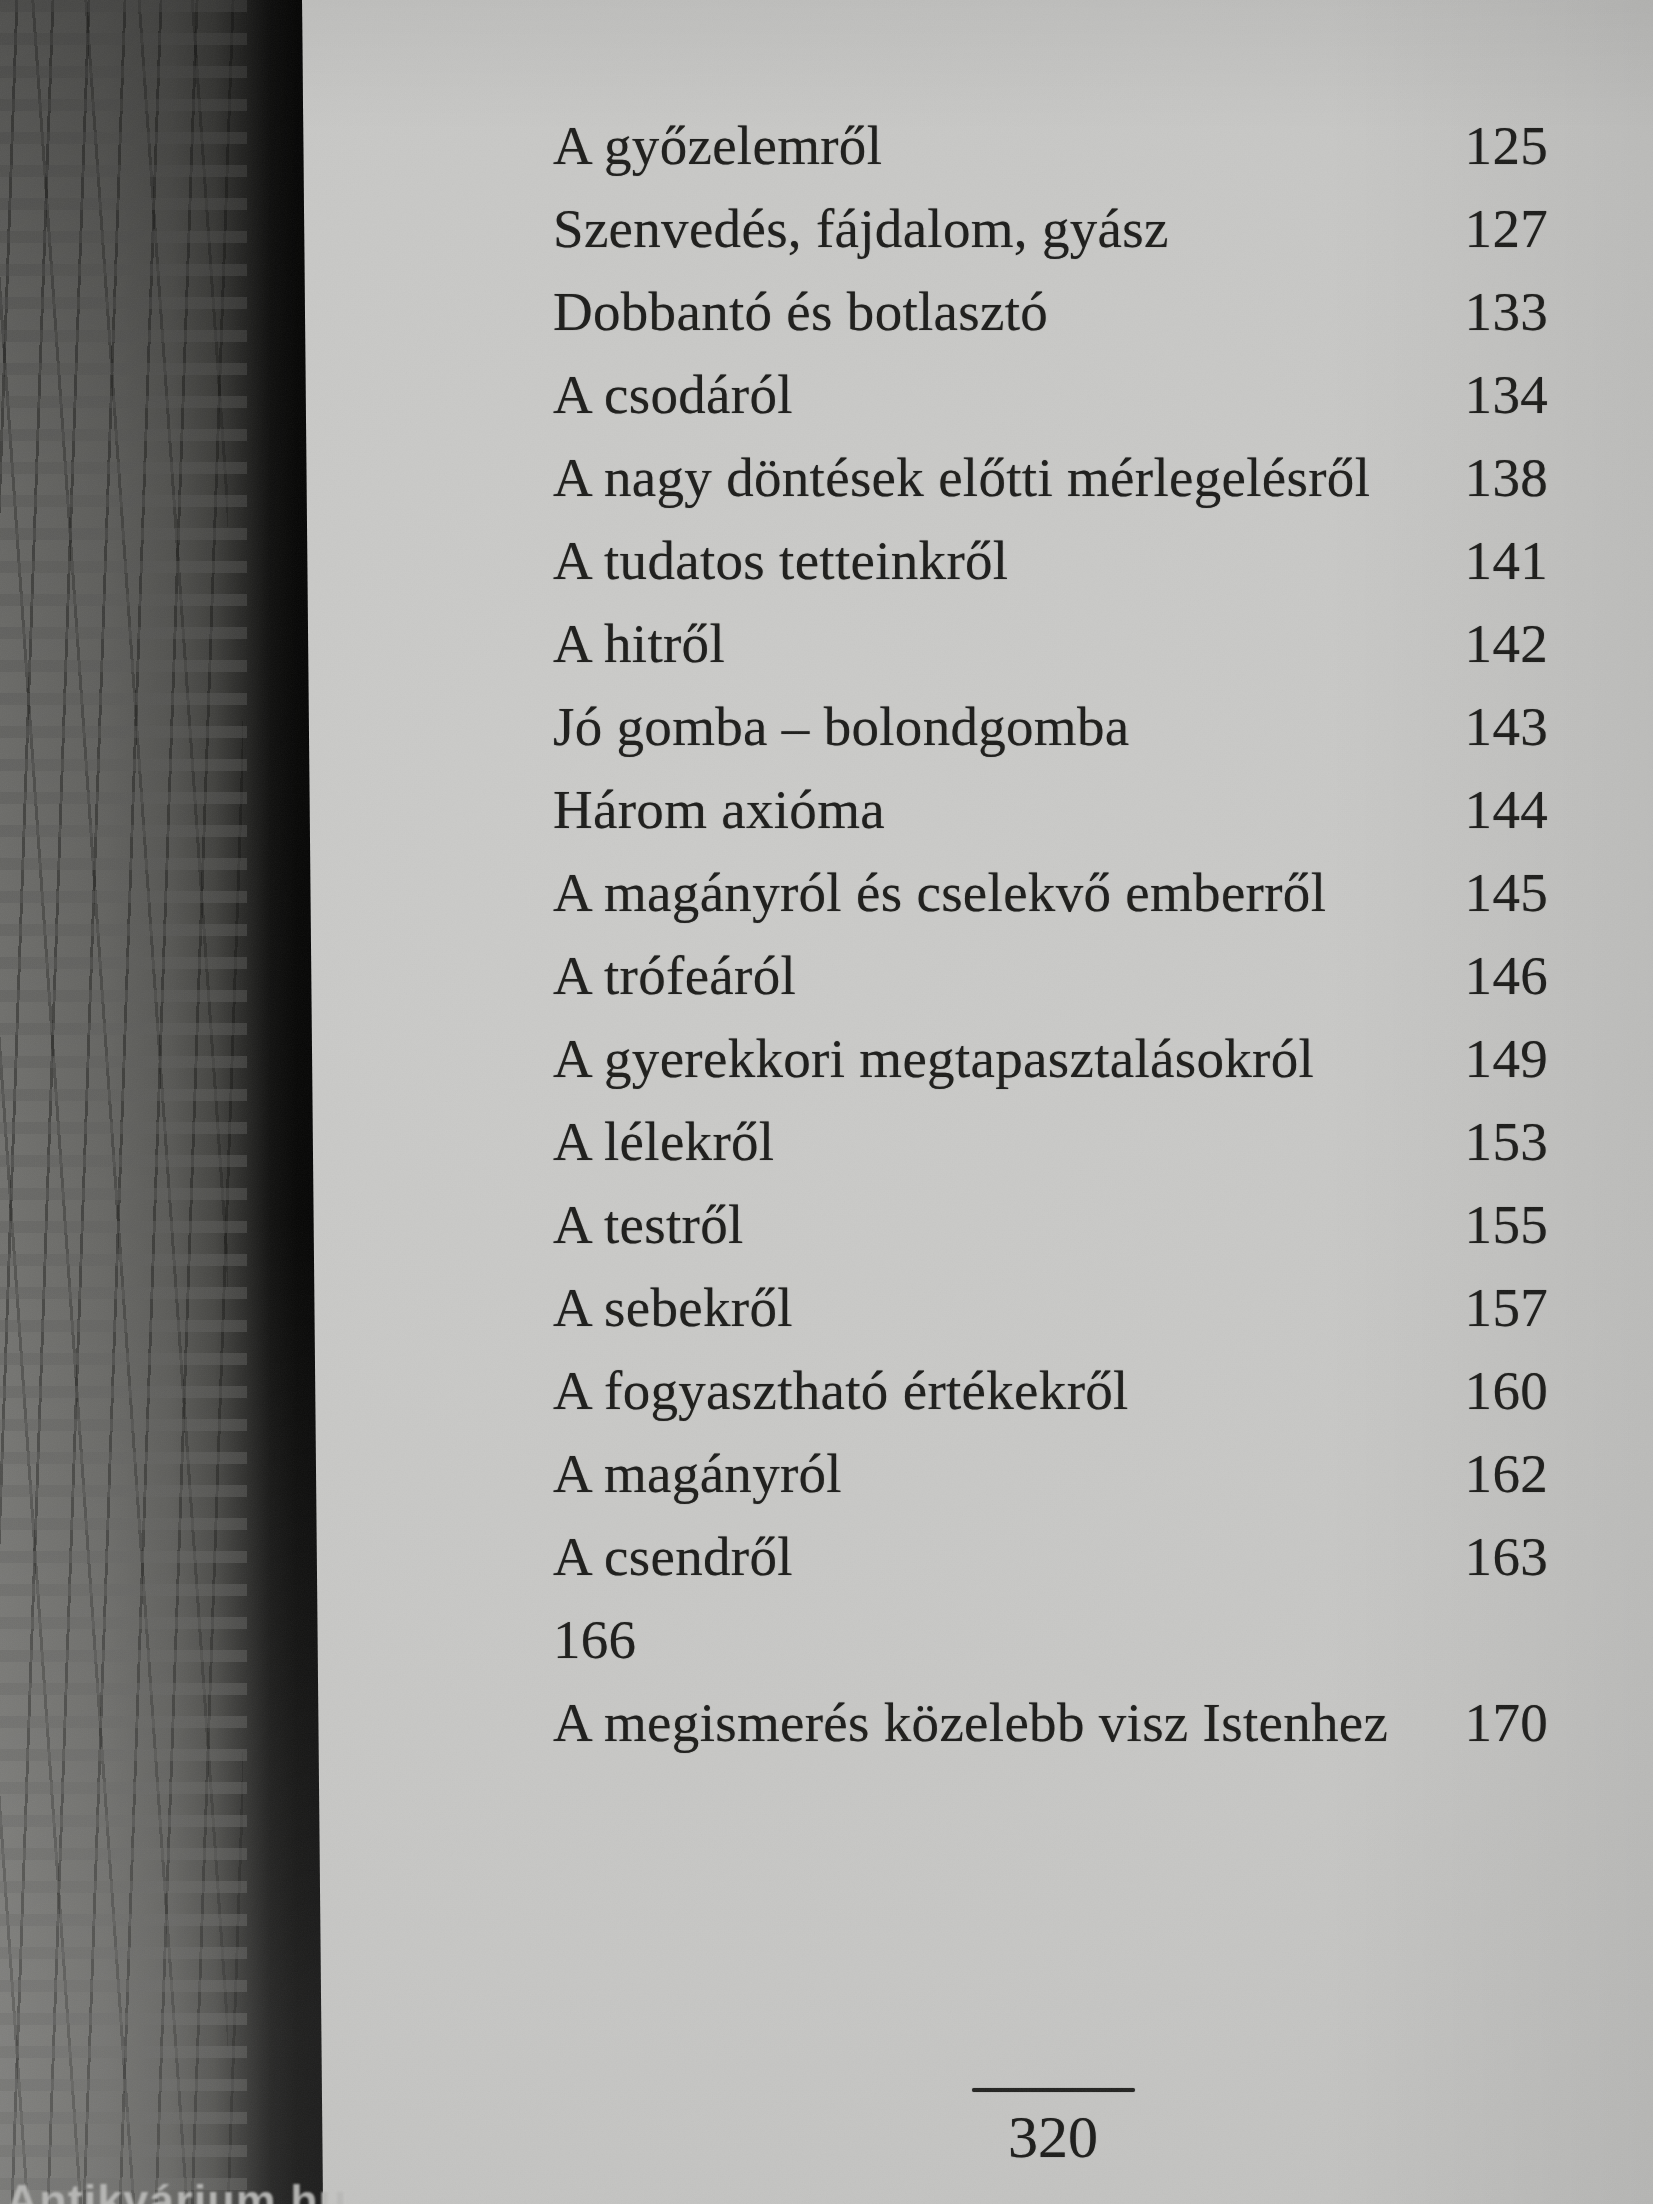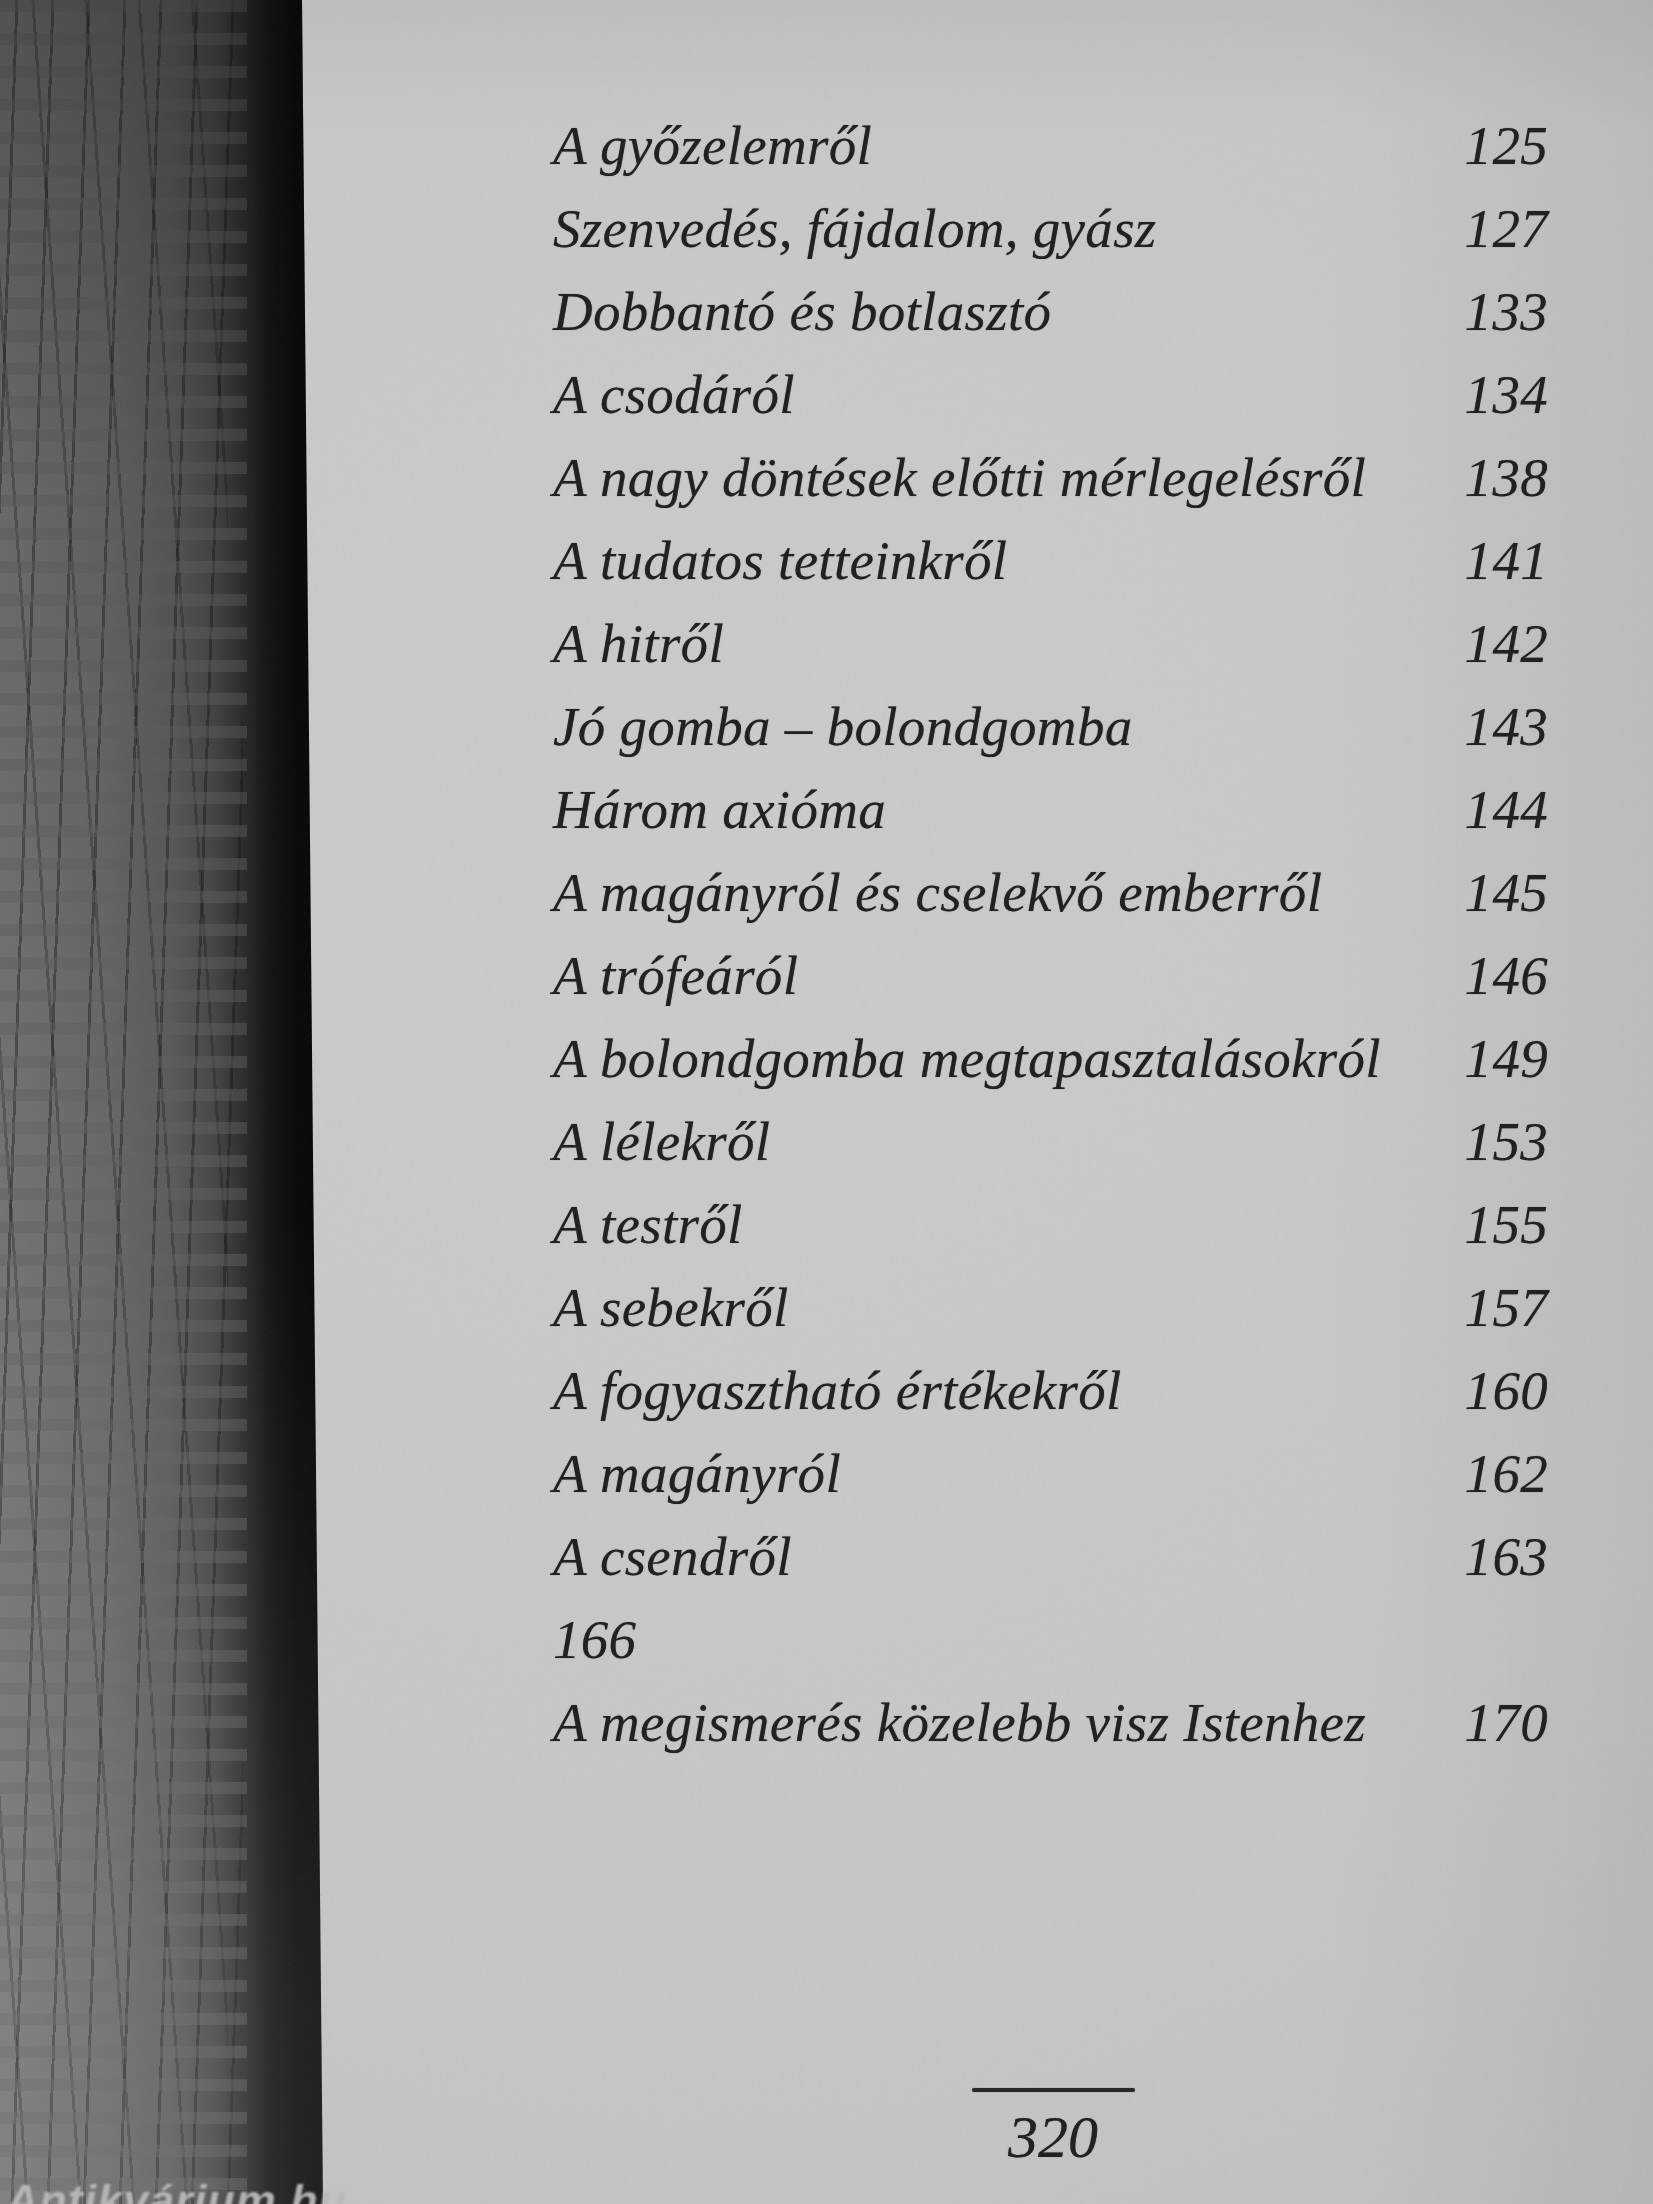--- a/index.html
+++ b/index.html
@@ -3,21 +3,21 @@
 <meta charset="utf-8">
 <title></title>
 <style>
   html, body { margin:0; padding:0; }
   body {
     width:1654px; height:2205px;
     position:relative; overflow:hidden;
     background:#c6c6c4;
     font-family:"Liberation Serif","DejaVu Serif",serif;
   }
-  .stage { position:absolute; inset:0;font-style:italic; }
+  .stage { position:absolute; inset:0; }
 
   
   .page {
     position:absolute; inset:0;
     background:
       linear-gradient(to bottom, rgba(0,0,0,0.05) 0%, rgba(0,0,0,0) 6%),
       linear-gradient(to right, rgba(0,0,0,0.14) 0px, rgba(0,0,0,0) 29px),
       linear-gradient(to right, rgba(0,0,0,0) 80%, rgba(0,0,0,0.06) 100%),
       radial-gradient(130% 95% at 42% 38%, #cbcbc9 0%, #c6c6c4 55%, #bbbbb9 100%);
   }
@@ -129,21 +129,21 @@
       </div>
       <div class="trow">
         <span class="title">A magányról és cselekvő emberről</span>
         <span class="pg">145</span>
       </div>
       <div class="trow">
         <span class="title">A trófeáról</span>
         <span class="pg">146</span>
       </div>
       <div class="trow">
-        <span class="title">A bolondgomba megtapasztalásokról</span>
+        <span class="title">A gyerekkori megtapasztalásokról</span>
         <span class="pg">149</span>
       </div>
       <div class="trow">
         <span class="title">A lélekről</span>
         <span class="pg">153</span>
       </div>
       <div class="trow">
         <span class="title">A testről</span>
         <span class="pg">155</span>
       </div>

